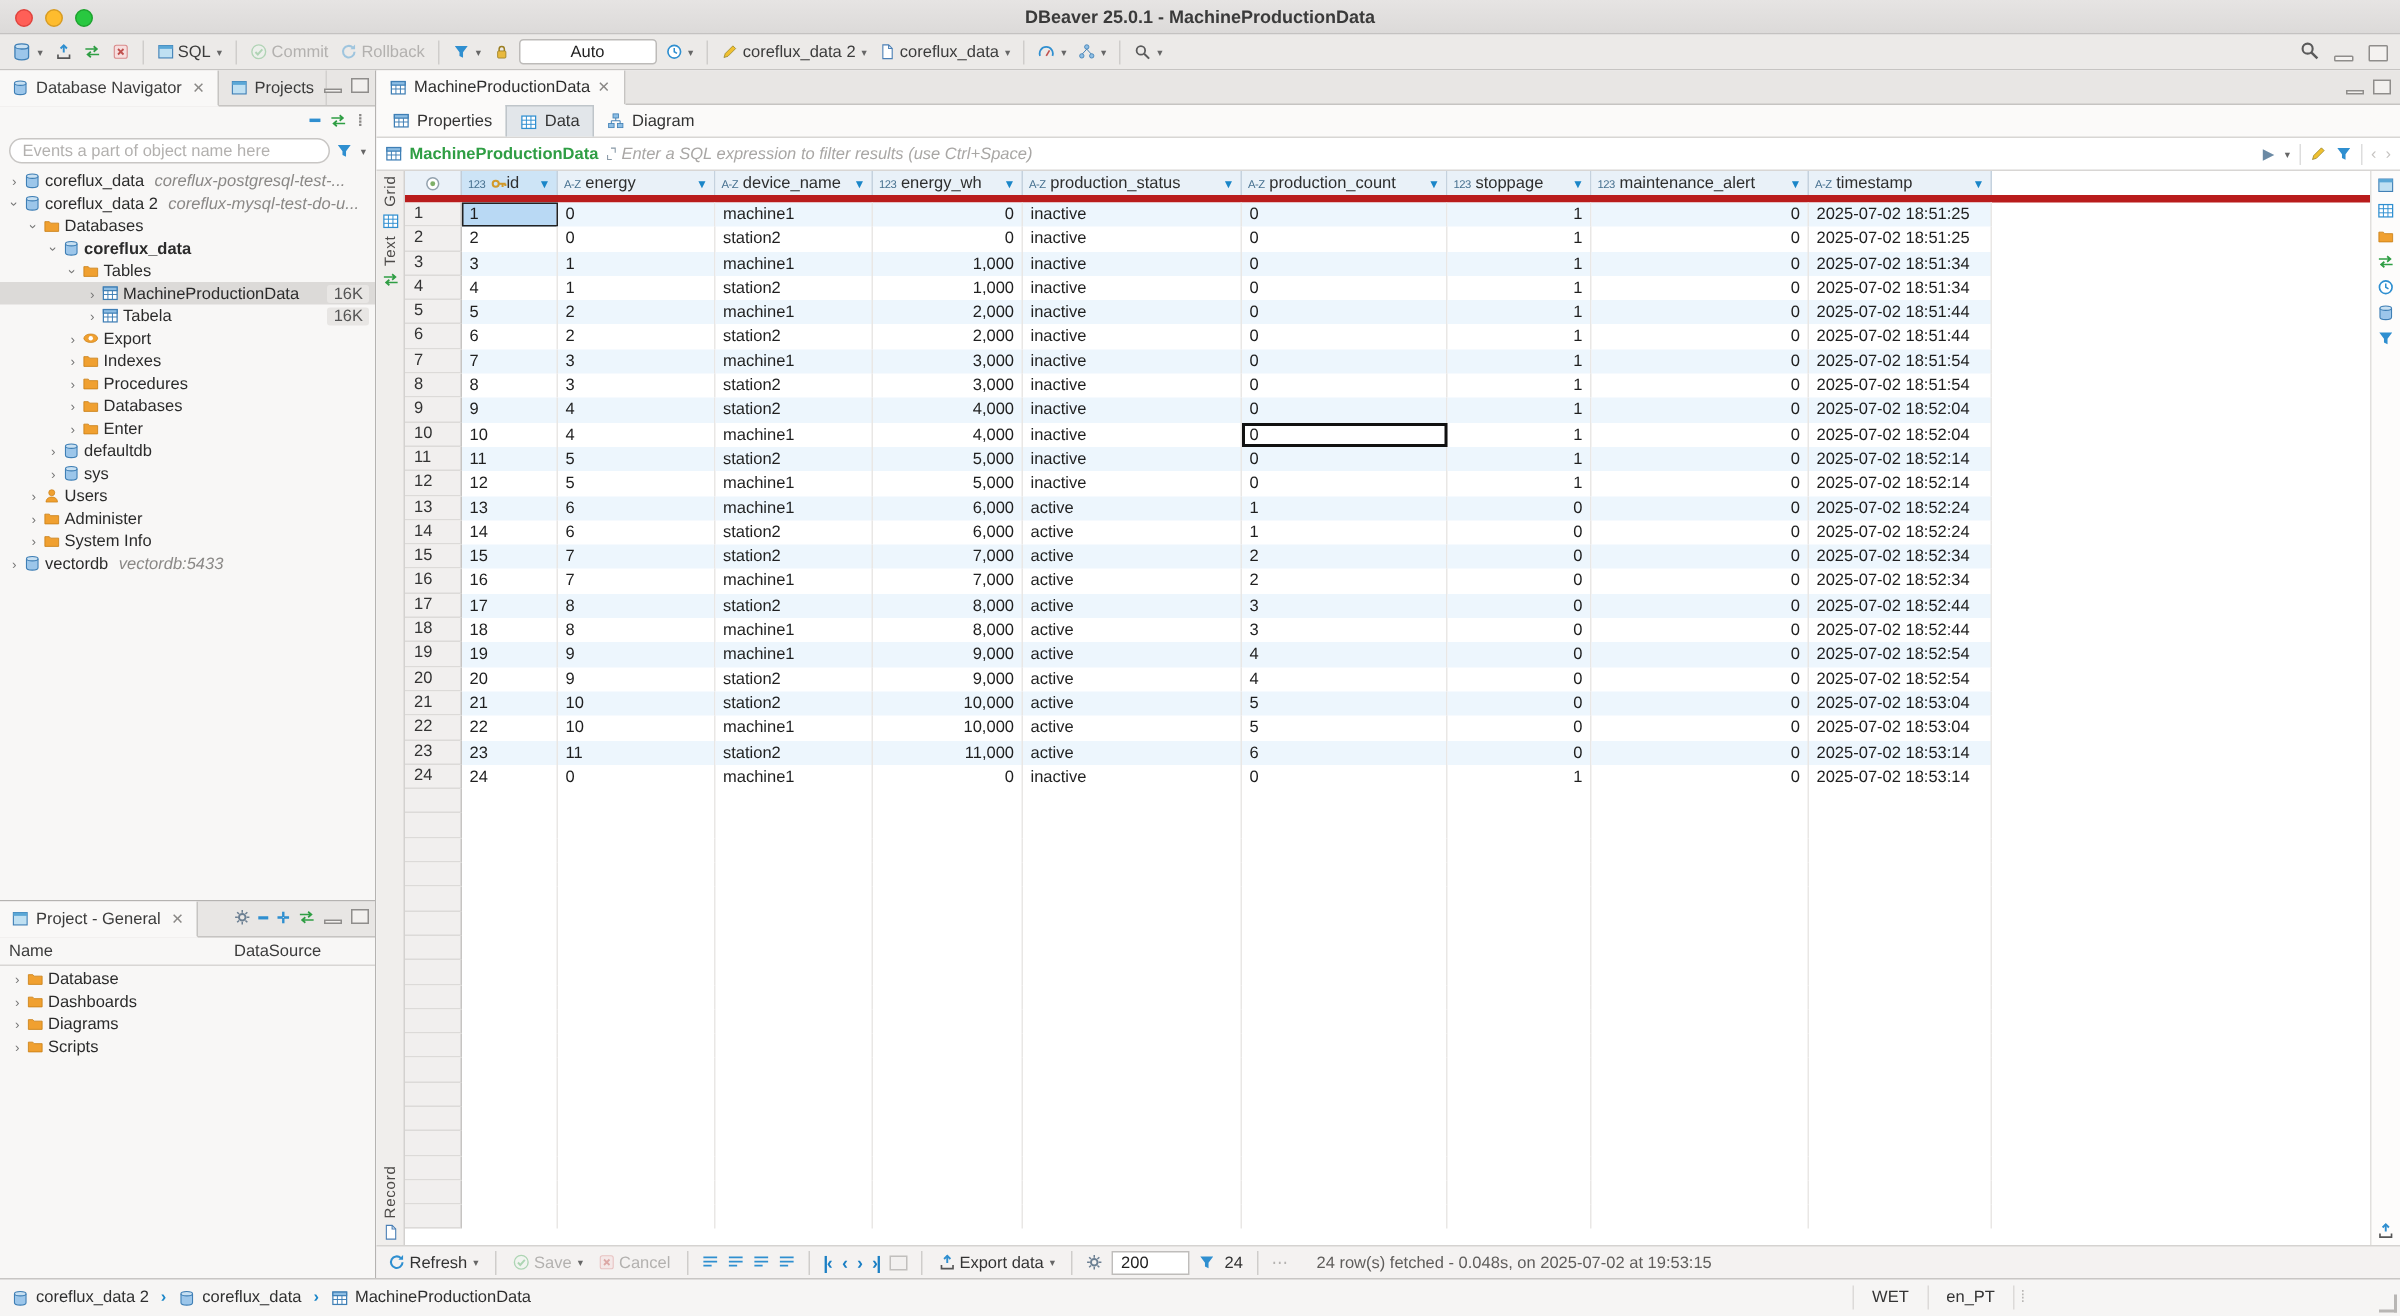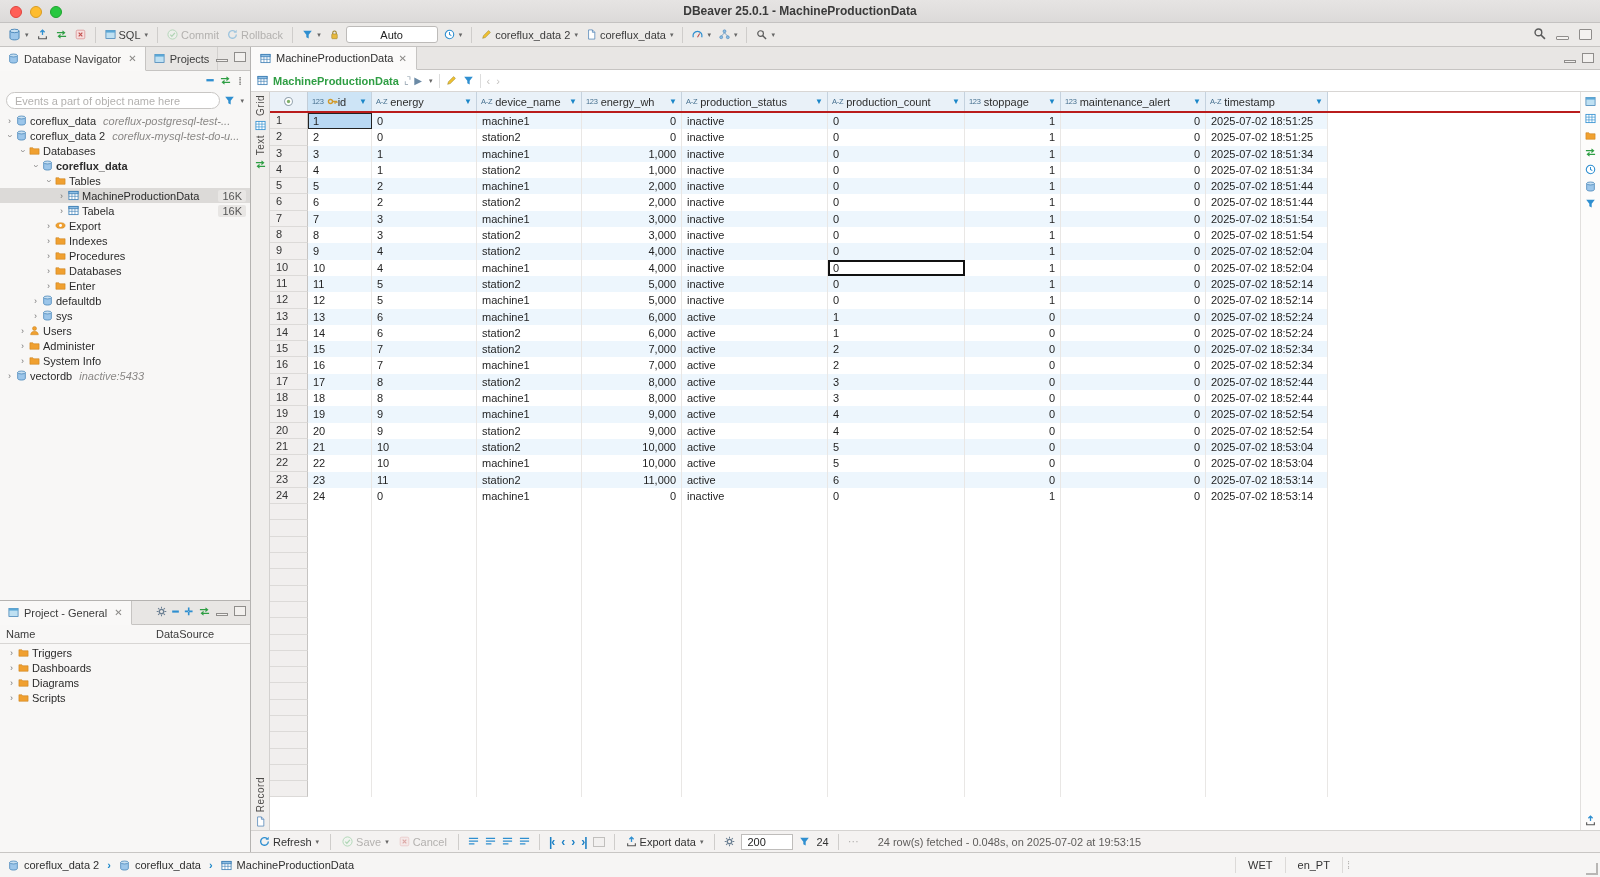--- a/index.html
+++ b/index.html
@@ -84,21 +84,21 @@
   .fbtns .play{color:#6b8aa5;font-size:10px}
   .fbtns .gray{color:#c5c3c1}
   .fsep{width:1px;height:14px;background:#ddd}
 
   
   .gridwrap{flex:1;display:flex;min-height:0;position:relative;background:#fff}
   .sidestrip{width:19px;background:#f0eeec;border-right:1px solid #d3d1cf;display:flex;flex-direction:column;align-items:center;padding:3px 0;gap:4px}
   .vlabel{writing-mode:vertical-rl;transform:rotate(180deg);color:#4d4b49;font-size:10px;letter-spacing:.5px}
   .stripbottom{margin-top:auto;display:flex;flex-direction:column;align-items:center;gap:4px}
   .gridarea{flex:1;min-width:0;overflow:hidden;position:relative}
-  .ghead{display:flex;height:21px;border-bottom:2px solid #b91c1c}
+  .ghead{display:flex;height:21px;border-bottom:5px solid #b91c1c}
   .gcorner{width:38px;flex:0 0 auto;background:#eaf1f8;border-right:1px solid #c2cdd8;display:flex;align-items:center;justify-content:center}
   .hcell{flex:0 0 auto;display:flex;align-items:center;background:#e9f1f8;border-right:1px solid #c5d2de;padding:0 4px;overflow:hidden;white-space:nowrap}
   .hcell.first{background:#cde4f6}
   .htype{font-size:7.5px;color:#46708f;margin-right:3px;letter-spacing:-.3px}
   .hname{color:#2e2e2e}
   .harrow{margin-left:auto;color:#1a86c8;font-size:8px;padding-left:4px}
   .grow{display:flex;height:16.3px}
   .gnum{width:38px;flex:0 0 auto;background:#f1efee;border-right:1px solid #c6c4c2;border-bottom:1px solid #dcdad8;padding-left:6px;line-height:15.5px;color:#333}
   .cell{flex:0 0 auto;border-right:1px solid #e9e7e5;padding:0 5px;line-height:16px;overflow:hidden;white-space:nowrap;color:#1f1f1f}
   .cell.r{text-align:right}
@@ -511,21 +511,21 @@
               <use href="#sym-folder"></use>
             </svg>
             <span class="tlabel">System Info</span>
           </div>
           <div class="trow" style="padding-left: 4px;">
             <span class="texp">›</span>
             <svg class="i sm">
               <use href="#sym-db"></use>
             </svg>
             <span class="tlabel">vectordb</span>
-            <span class="tdetail">inactive:5433</span>
+            <span class="tdetail">vectordb:5433</span>
           </div>
         </div>
     </div>
 
     <div class="projpanel">
       <div class="ptabs">
         <div class="ptab active">
           <svg class="i sm">
               <use href="#sym-panel"></use>
             </svg>
@@ -548,21 +548,21 @@
       <div class="projhead">
         <div class="c1">Name</div>
         <div>DataSource</div>
       </div>
       <div class="tree" id="proj-tree">
           <div class="trow" style="padding-left: 6px;">
             <span class="texp">›</span>
             <svg class="i sm">
               <use href="#sym-folder"></use>
             </svg>
-            <span class="tlabel">Triggers</span>
+            <span class="tlabel">Database</span>
           </div>
           <div class="trow" style="padding-left: 6px;">
             <span class="texp">›</span>
             <svg class="i sm">
               <use href="#sym-folder"></use>
             </svg>
             <span class="tlabel">Dashboards</span>
           </div>
           <div class="trow" style="padding-left: 6px;">
             <span class="texp">›</span>
@@ -589,26 +589,47 @@
             <use href="#sym-table"></use>
           </svg>
         <span>MachineProductionData</span>
         <span class="x">✕</span>
       </div>
       <div class="corner" style="position:absolute;right:6px;top:6px;display:flex;gap:6px">
         <span class="cicon min"></span>
         <span class="cicon"></span>
       </div>
     </div>
+    <div class="subtabs">
+      <div class="subtab">
+        <svg class="i sm">
+            <use href="#sym-table"></use>
+          </svg>
+        <span>Properties</span>
+      </div>
+      <div class="subtab active">
+        <svg class="i sm">
+            <use href="#sym-grid"></use>
+          </svg>
+        <span>Data</span>
+      </div>
+      <div class="subtab">
+        <svg class="i sm">
+            <use href="#sym-diagram"></use>
+          </svg>
+        <span>Diagram</span>
+      </div>
+    </div>
     <div class="filterbar">
       <svg class="i sm">
           <use href="#sym-table"></use>
         </svg>
       <span class="ftable">MachineProductionData</span>
       <span class="fexpand">⌞⌝</span>
+      <span class="fph">Enter a SQL expression to filter results (use Ctrl+Space)</span>
       <span class="fbtns">
         <span class="play">▶</span>
         <span class="dda">▾</span>
         <span class="fsep"></span>
         <svg class="i sm">
             <use href="#sym-pencil"></use>
           </svg>
         <svg class="i sm">
             <use href="#sym-funnel"></use>
           </svg>

